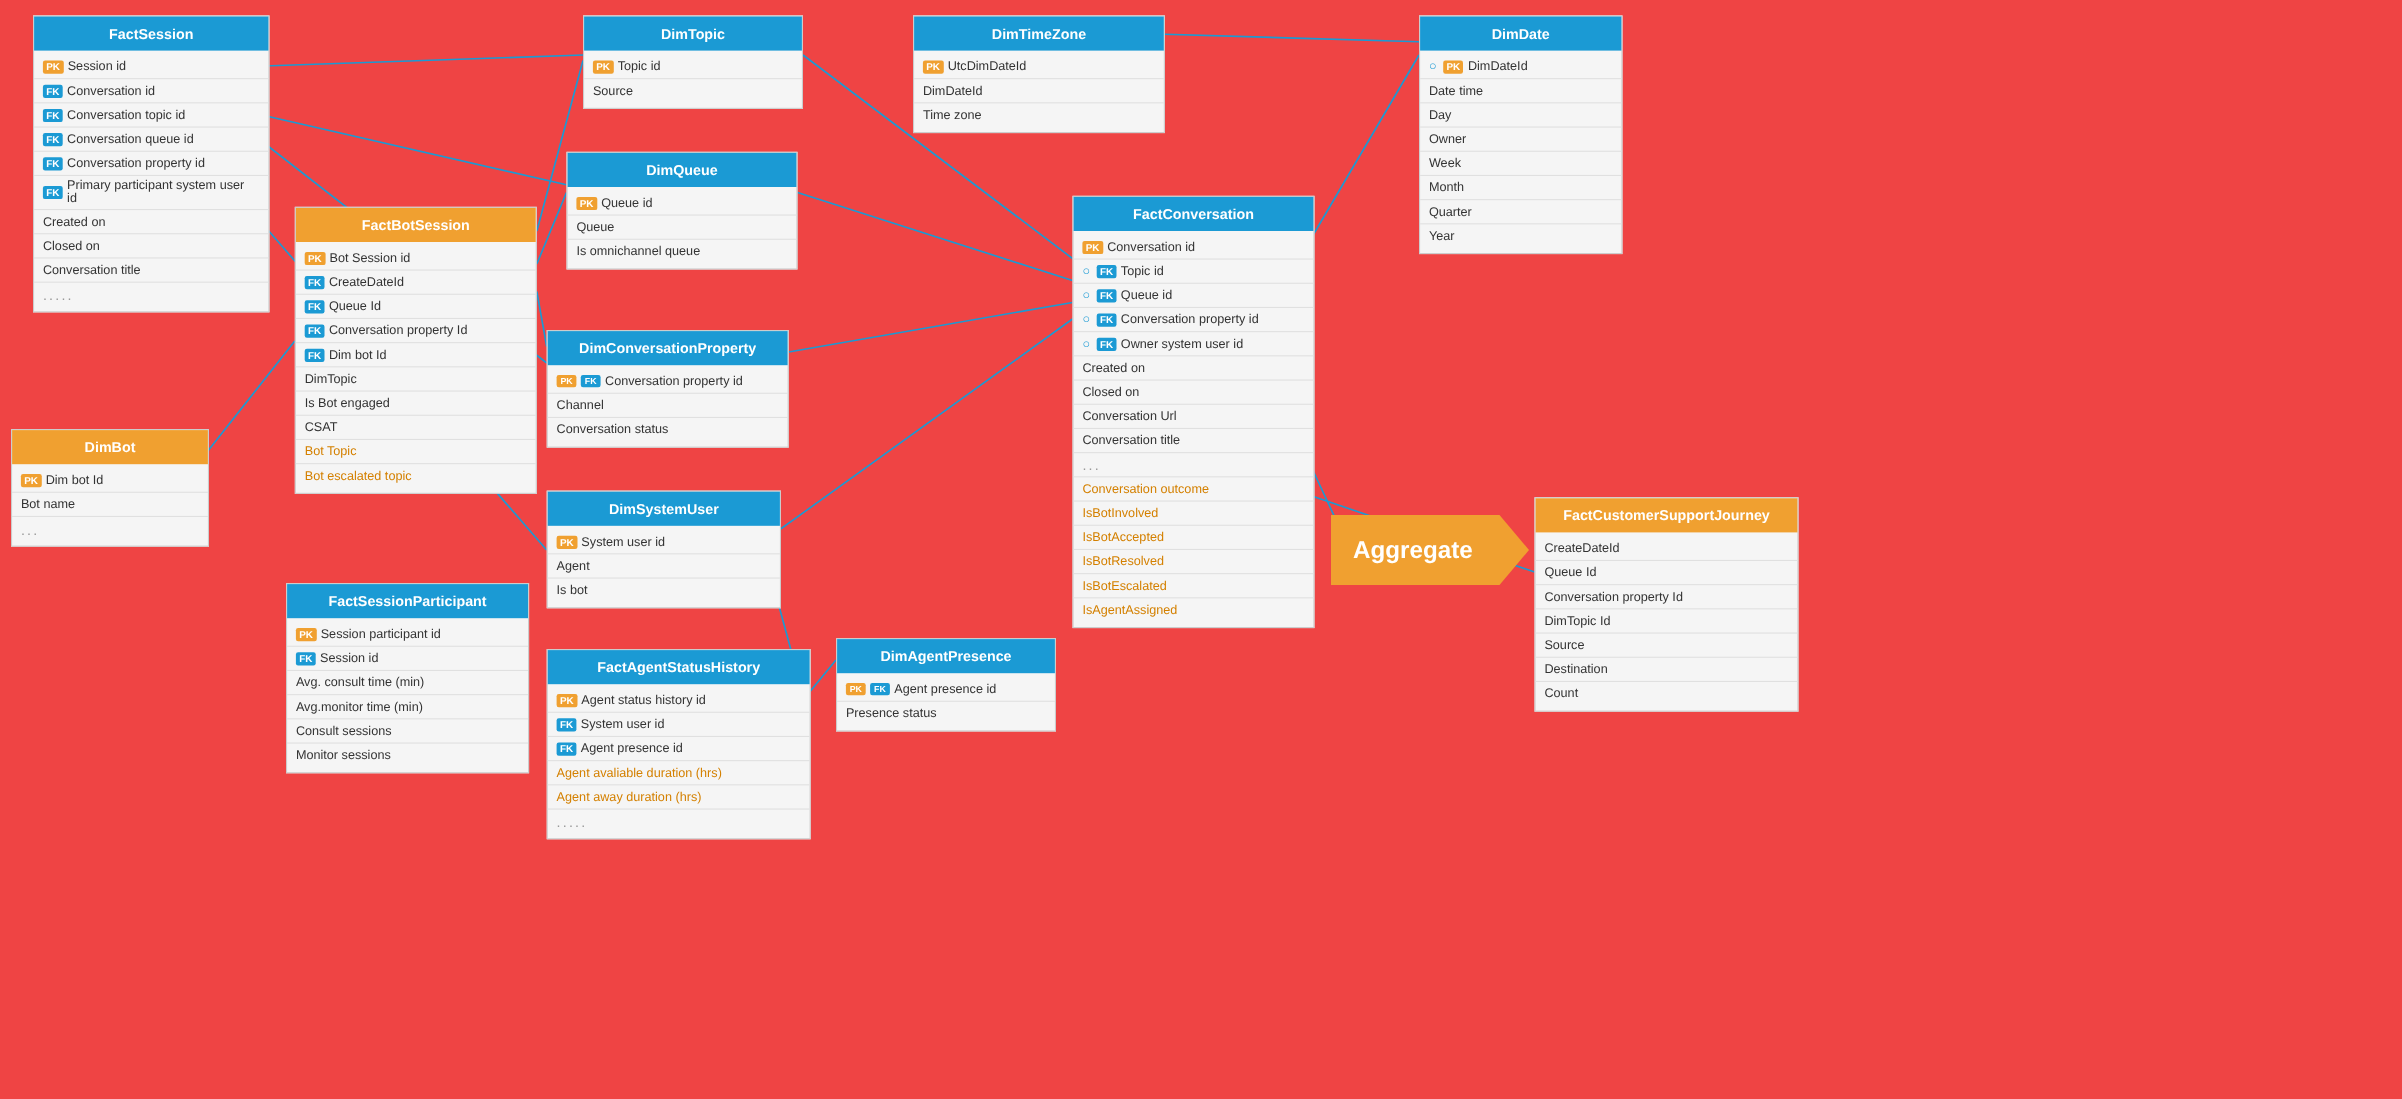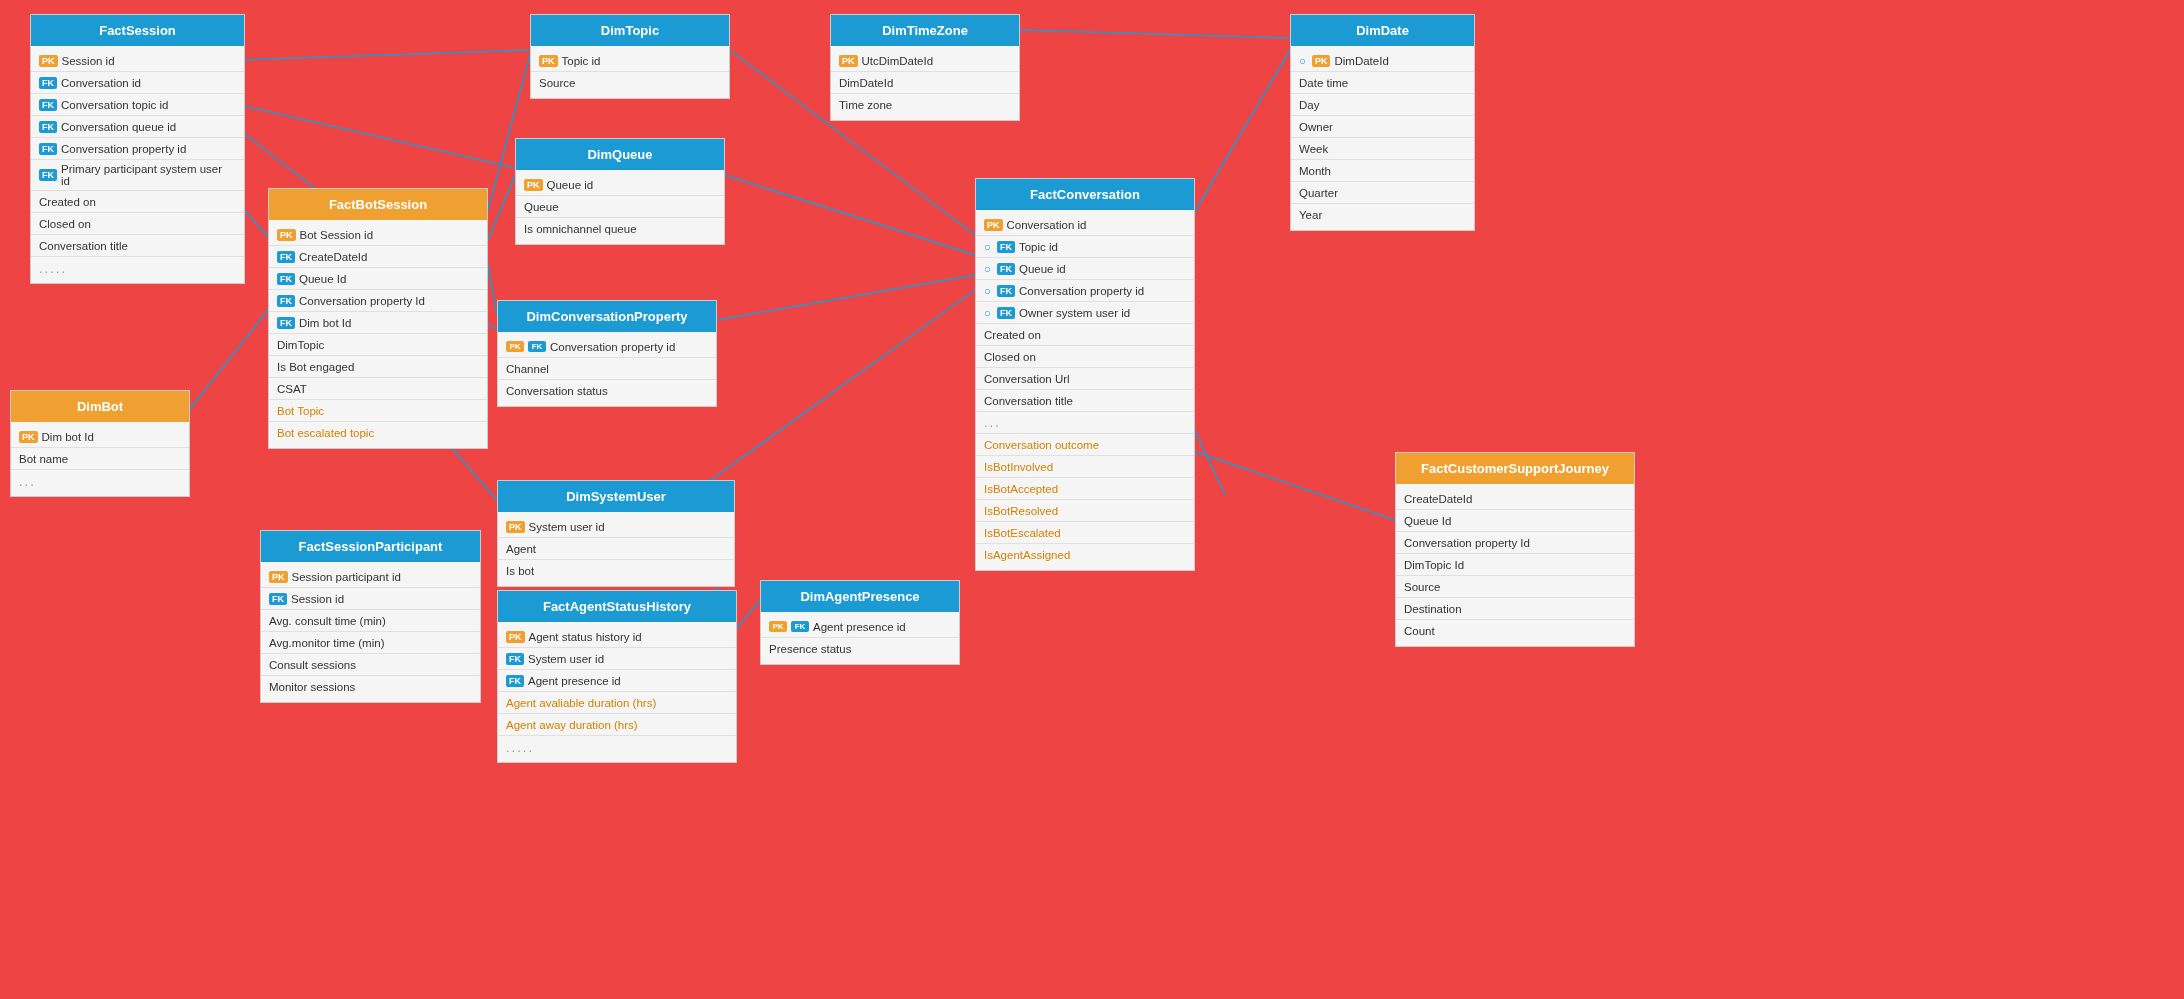--- a/index.html
+++ b/index.html
@@ -295,21 +295,21 @@
       </div>
       <div class="entity-row">
         <span>Channel</span>
       </div>
       <div class="entity-row">
         <span>Conversation status</span>
       </div>
     </div>
   </div>
 
-  <div class="entity-box" style="left:497px; top:480px; width:238px;">
+  <div class="entity-box" style="left:497px; top:446px; width:213px;">
     <div class="entity-header blue">DimSystemUser</div>
     <div class="entity-body">
       <div class="entity-row">
         <span class="badge pk">PK</span>
         <span>System user id</span>
       </div>
       <div class="entity-row">
         <span>Agent</span>
       </div>
       <div class="entity-row">
@@ -338,21 +338,21 @@
       </div>
       <div class="entity-row orange-text">
         <span>Agent away duration (hrs)</span>
       </div>
       <div class="entity-row">
         <span class="ellipsis">.....</span>
       </div>
     </div>
   </div>
 
-  <div class="entity-box" style="left:830px; top:14px; width:190px;">
+  <div class="entity-box" style="left:830px; top:14px; width:229px;">
     <div class="entity-header blue">DimTimeZone</div>
     <div class="entity-body">
       <div class="entity-row">
         <span class="badge pk">PK</span>
         <span>UtcDimDateId</span>
       </div>
       <div class="entity-row">
         <span>DimDateId</span>
       </div>
       <div class="entity-row">
@@ -463,20 +463,23 @@
       </div>
       <div class="entity-row">
         <span>Quarter</span>
       </div>
       <div class="entity-row">
         <span>Year</span>
       </div>
     </div>
   </div>
 
+  <div class="aggregate-arrow" style="left:1210px; top:468px; width:180px; height:64px;">
+    <span>Aggregate</span>
+  </div>
 
   <div class="entity-box" style="left:1395px; top:452px; width:240px;">
     <div class="entity-header orange">FactCustomerSupportJourney</div>
     <div class="entity-body">
       <div class="entity-row">
         <span>CreateDateId</span>
       </div>
       <div class="entity-row">
         <span>Queue Id</span>
       </div>

